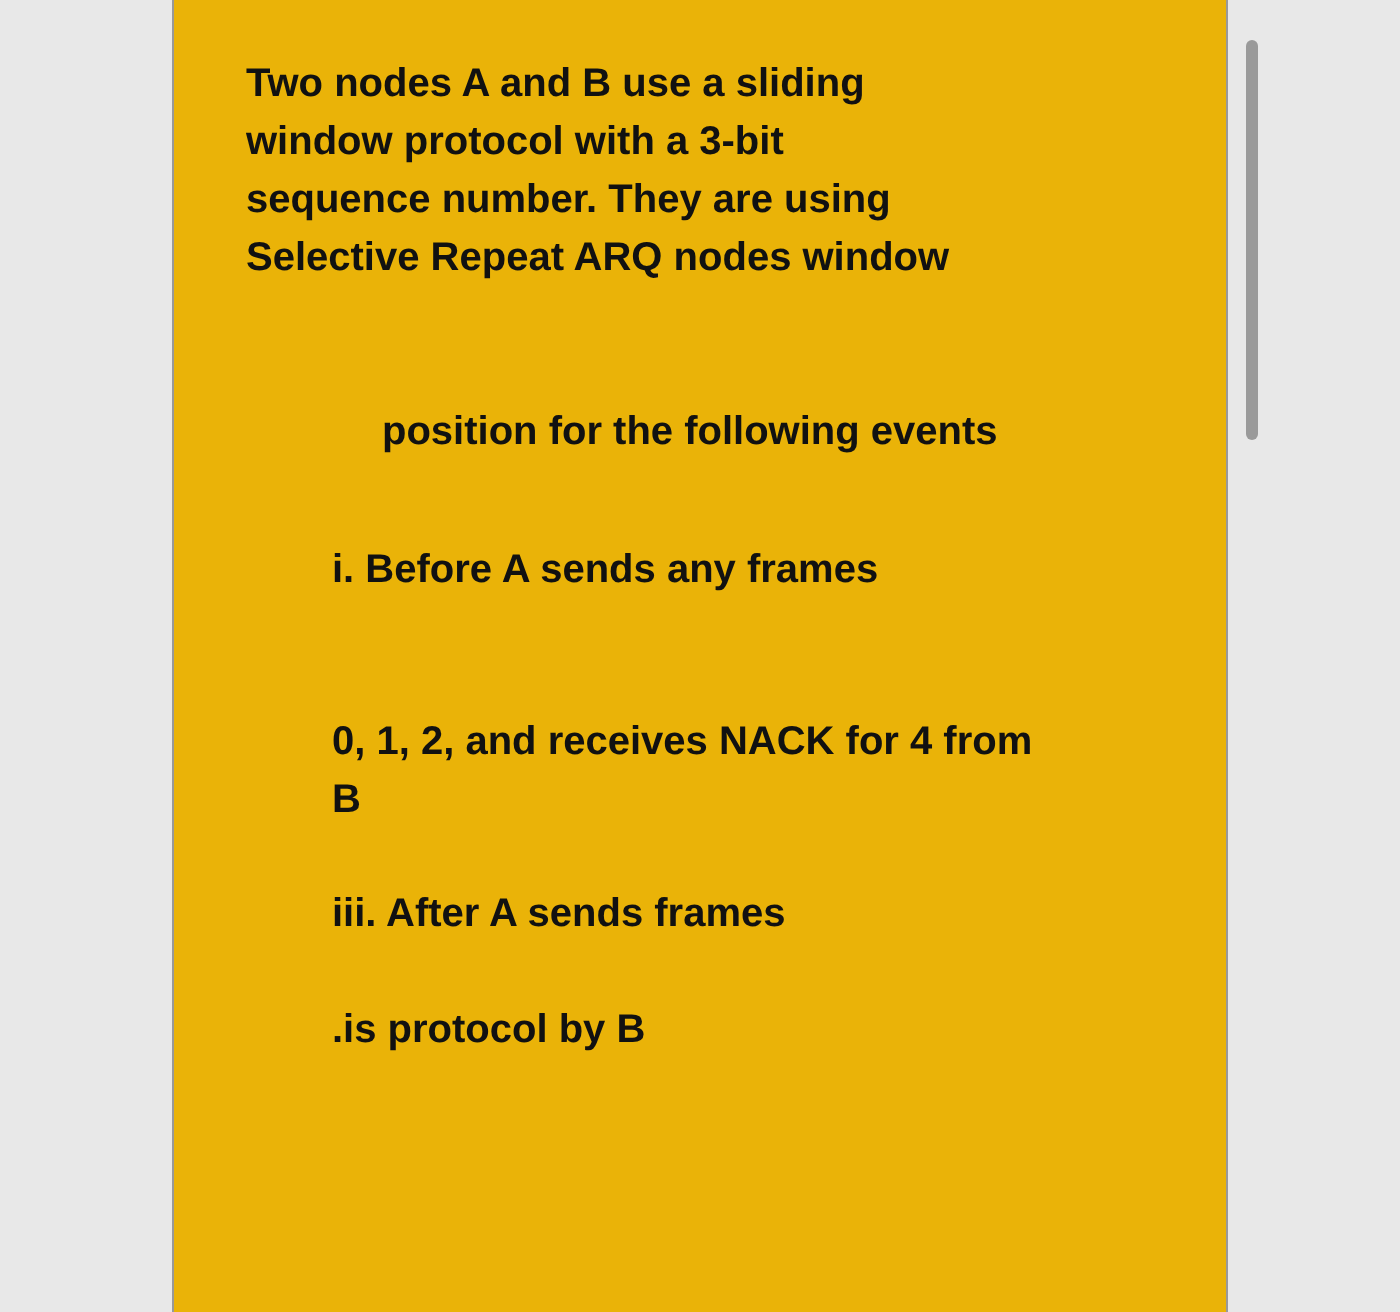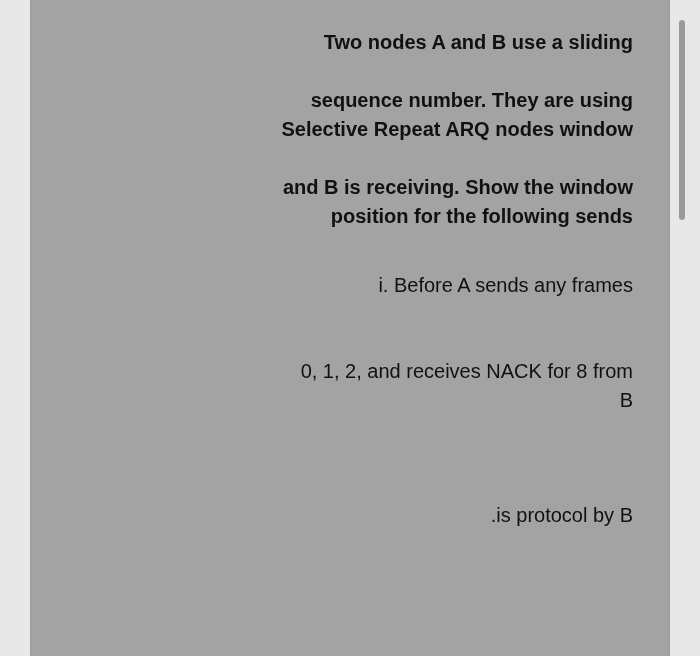--- a/index.html
+++ b/index.html
@@ -10,28 +10,27 @@
     body {
       width: 700px;
       height: 656px;
       background: #e8e8e8;
       display: flex;
       align-items: flex-start;
       justify-content: center;
       font-family: Verdana, Geneva, Tahoma, sans-serif;
     }
     .page {
-      width: 640px;
+      width: 528px;
       height: 656px;
-      background: #a3a3a3;
+      background: #eab308;
       border-left: 1px solid #999;
       border-right: 1px solid #999;
       padding: 28px 36px 20px 36px;
       position: relative;
-      text-align: right;
     }
     .scrollbar-track {
       position: absolute;
       right: -18px;
       top: 0;
       width: 8px;
       height: 280px;
       background: transparent;
     }
     .scrollbar-thumb {
@@ -46,54 +45,55 @@
       font-size: 20px;
       line-height: 1.45;
       color: #111;
       margin-bottom: 40px;
     }
     .indent-line {
       padding-left: 68px;
       display: block;
     }
     .item {
-      font-weight: normal;
+      font-weight: bold;
       font-size: 20px;
       line-height: 1.45;
       color: #111;
       margin-bottom: 28px;
+      margin-left: 43px;
     }
   </style>
 </head>
 <body>
 
 <div class="page">
 
   <div class="question-intro">
     <span>Two nodes A and B use a sliding</span><br>
-    <br>
+    <span>window protocol with a 3-bit</span><br>
     <span>sequence number. They are using</span><br>
     <span>Selective Repeat ARQ nodes window</span><br>
     <br>
-    <span>and B is receiving. Show the window</span><br>
-    <span class="indent-line">position for the following sends</span>
+    <br>
+    <span class="indent-line">position for the following events</span>
   </div>
 
   <div class="item">
     <span>i. Before A sends any frames</span>
   </div>
 
   <div class="item">
     <br>
-    <span>0, 1, 2, and receives NACK for 8 from</span><br>
+    <span>0, 1, 2, and receives NACK for 4 from</span><br>
     <span>B</span>
   </div>
 
   <div class="item">
-    <br>
+    <span>iii. After A sends frames</span><br>
     <br>
     <span>.is protocol by B</span>
   </div>
 
   <div class="scrollbar-track">
     <div class="scrollbar-thumb"></div>
   </div>
 
 </div>
 

